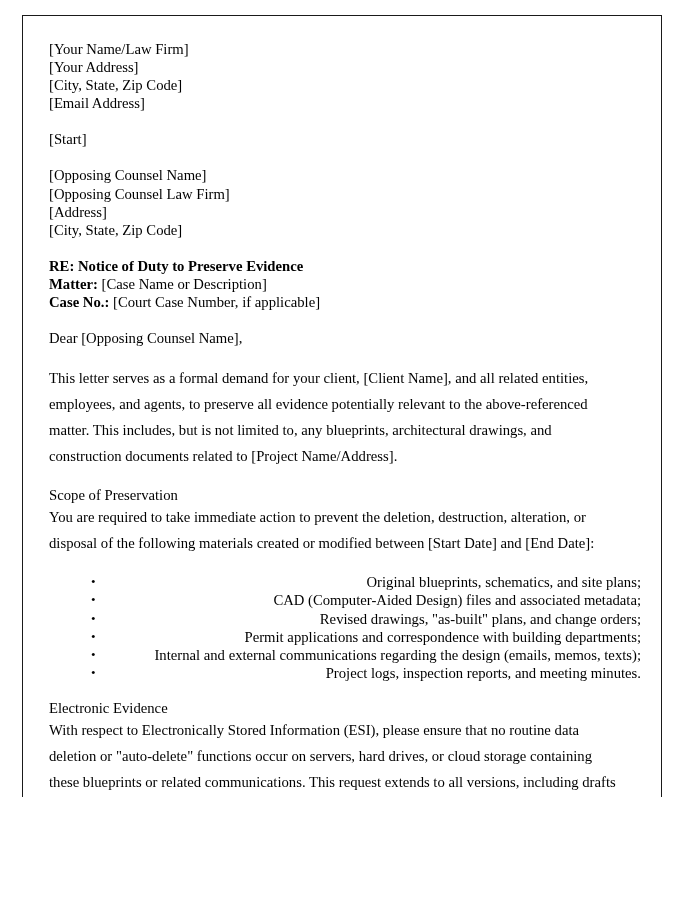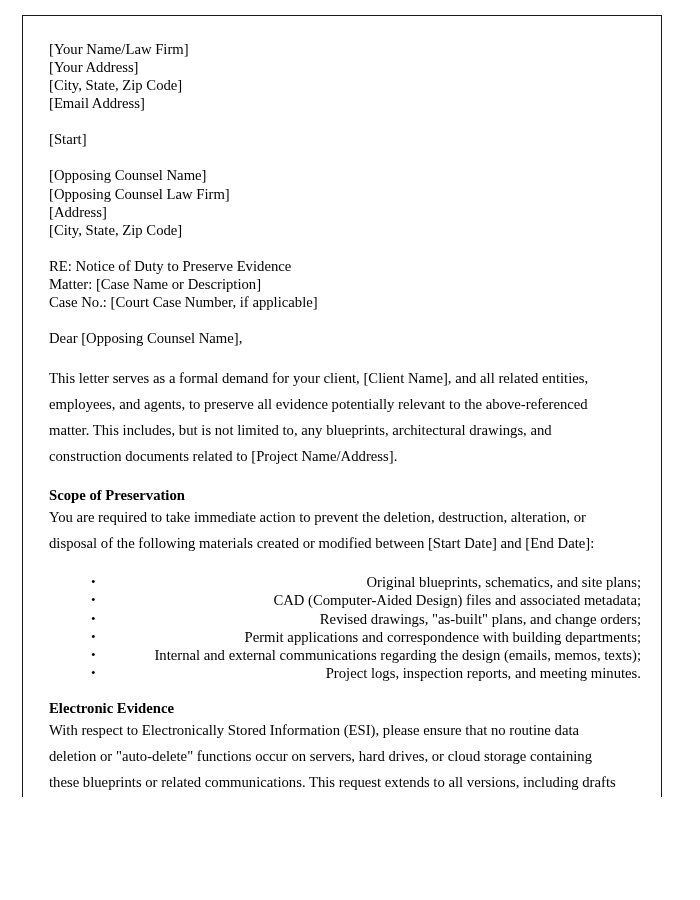--- a/index.html
+++ b/index.html
@@ -48,25 +48,25 @@
   .para {
     font-size: 14.7px;
     line-height: 26px;
     margin: 0;
     max-width: 576px;
     text-align: left;
   }
   .heading {
     font-size: 14.7px;
     line-height: 18.1px;
-    font-weight: bold;
+    font-weight: normal;
     margin: 0;
   }
   .lbl {
-    font-weight: normal;
+    font-weight: bold;
   }
   ul.bullets {
     margin: 0;
     padding: 0 0 0 42px;
     list-style: none;
     max-width: 600px;
   }
   ul.bullets li {
     font-size: 14.7px;
     line-height: 18.1px;

